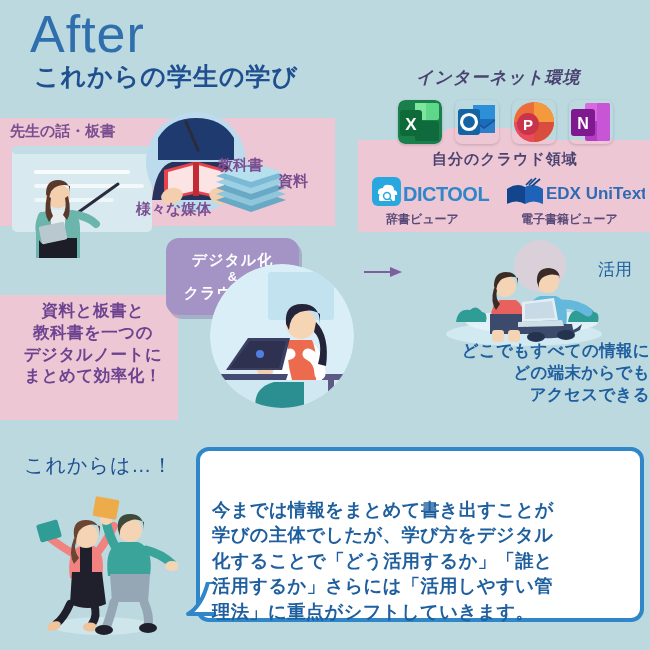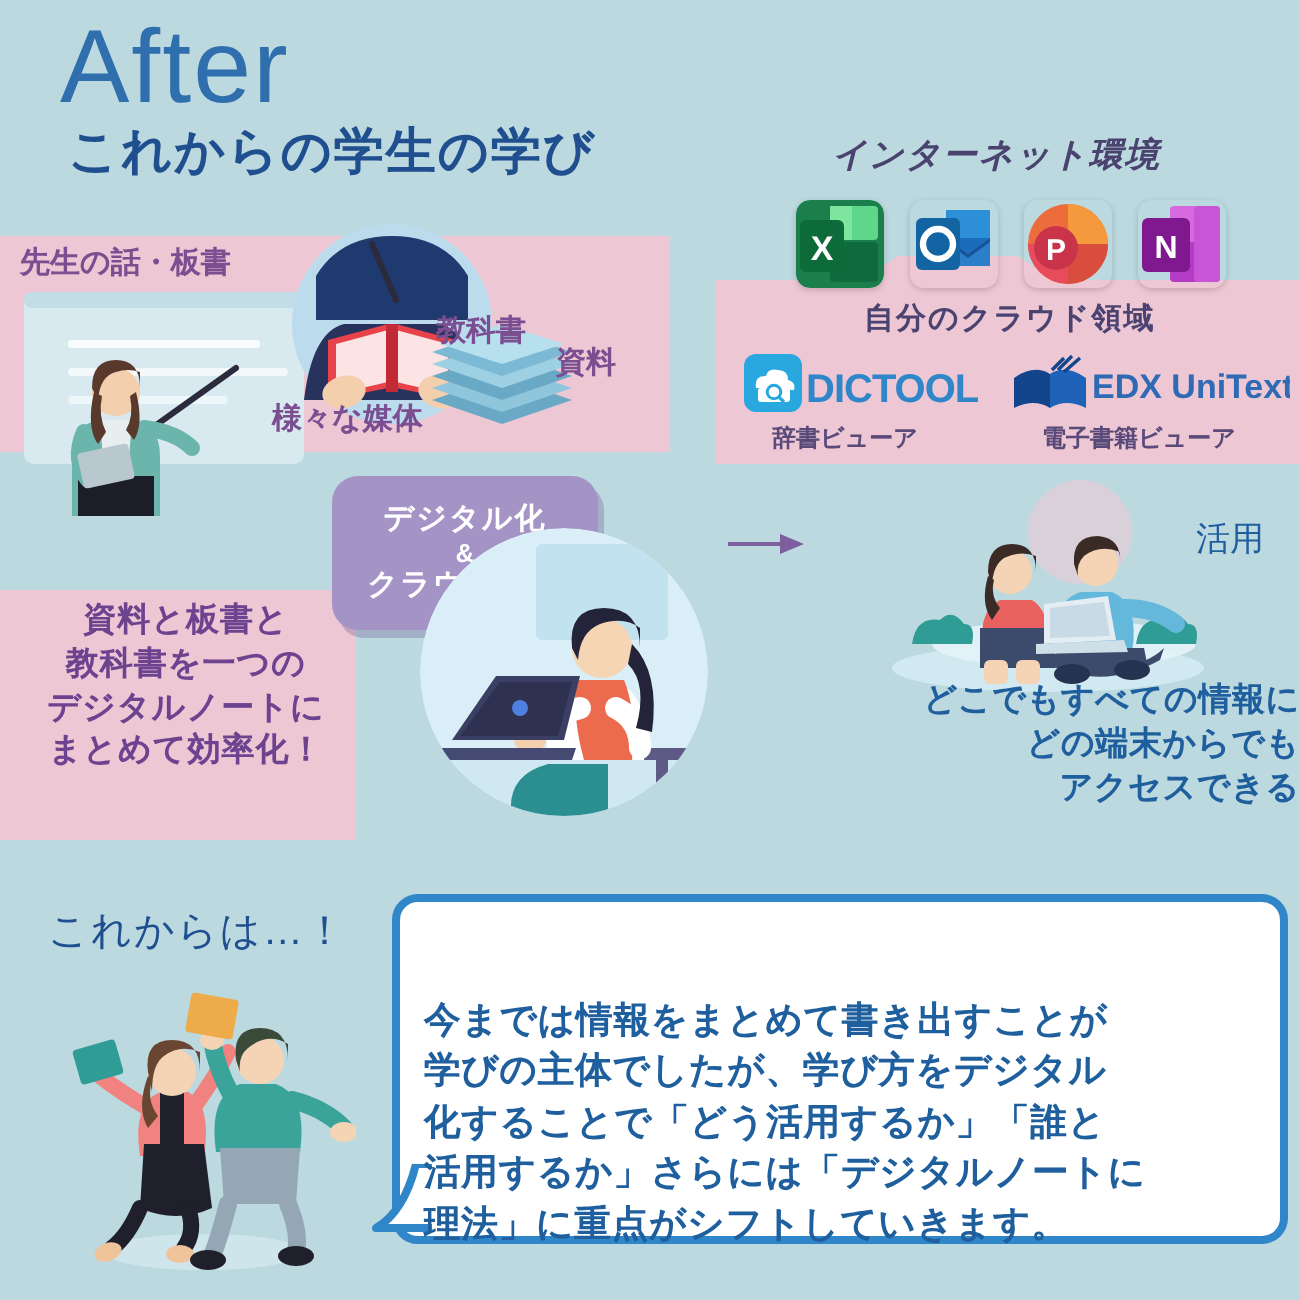--- a/index.html
+++ b/index.html
@@ -412,17 +412,17 @@
 
   <div class="abs" id="speech-bubble"></div>
   <svg class="abs" id="speech-tail" viewBox="0 0 30 34">
     <path d="M30 0 L30 32 L2 32 Q16 24 22 0 Z" fill="#ffffff" stroke="#2f86c8" stroke-width="4" stroke-linejoin="round"></path>
     <rect x="26" y="2" width="6" height="28" fill="#ffffff"></rect>
   </svg>
   <div class="abs" id="speech-text">
     <div>今までは情報をまとめて書き出すことが</div>
     <div>学びの主体でしたが、学び方をデジタル</div>
     <div>化することで「どう活用するか」「誰と</div>
-    <div>活用するか」さらには「デジタルノートに</div>
+    <div>活用するか」さらには「活用しやすい管</div>
     <div>理法」に重点がシフトしていきます。</div>
   </div>
 
 </div>
 
 </body></html>

